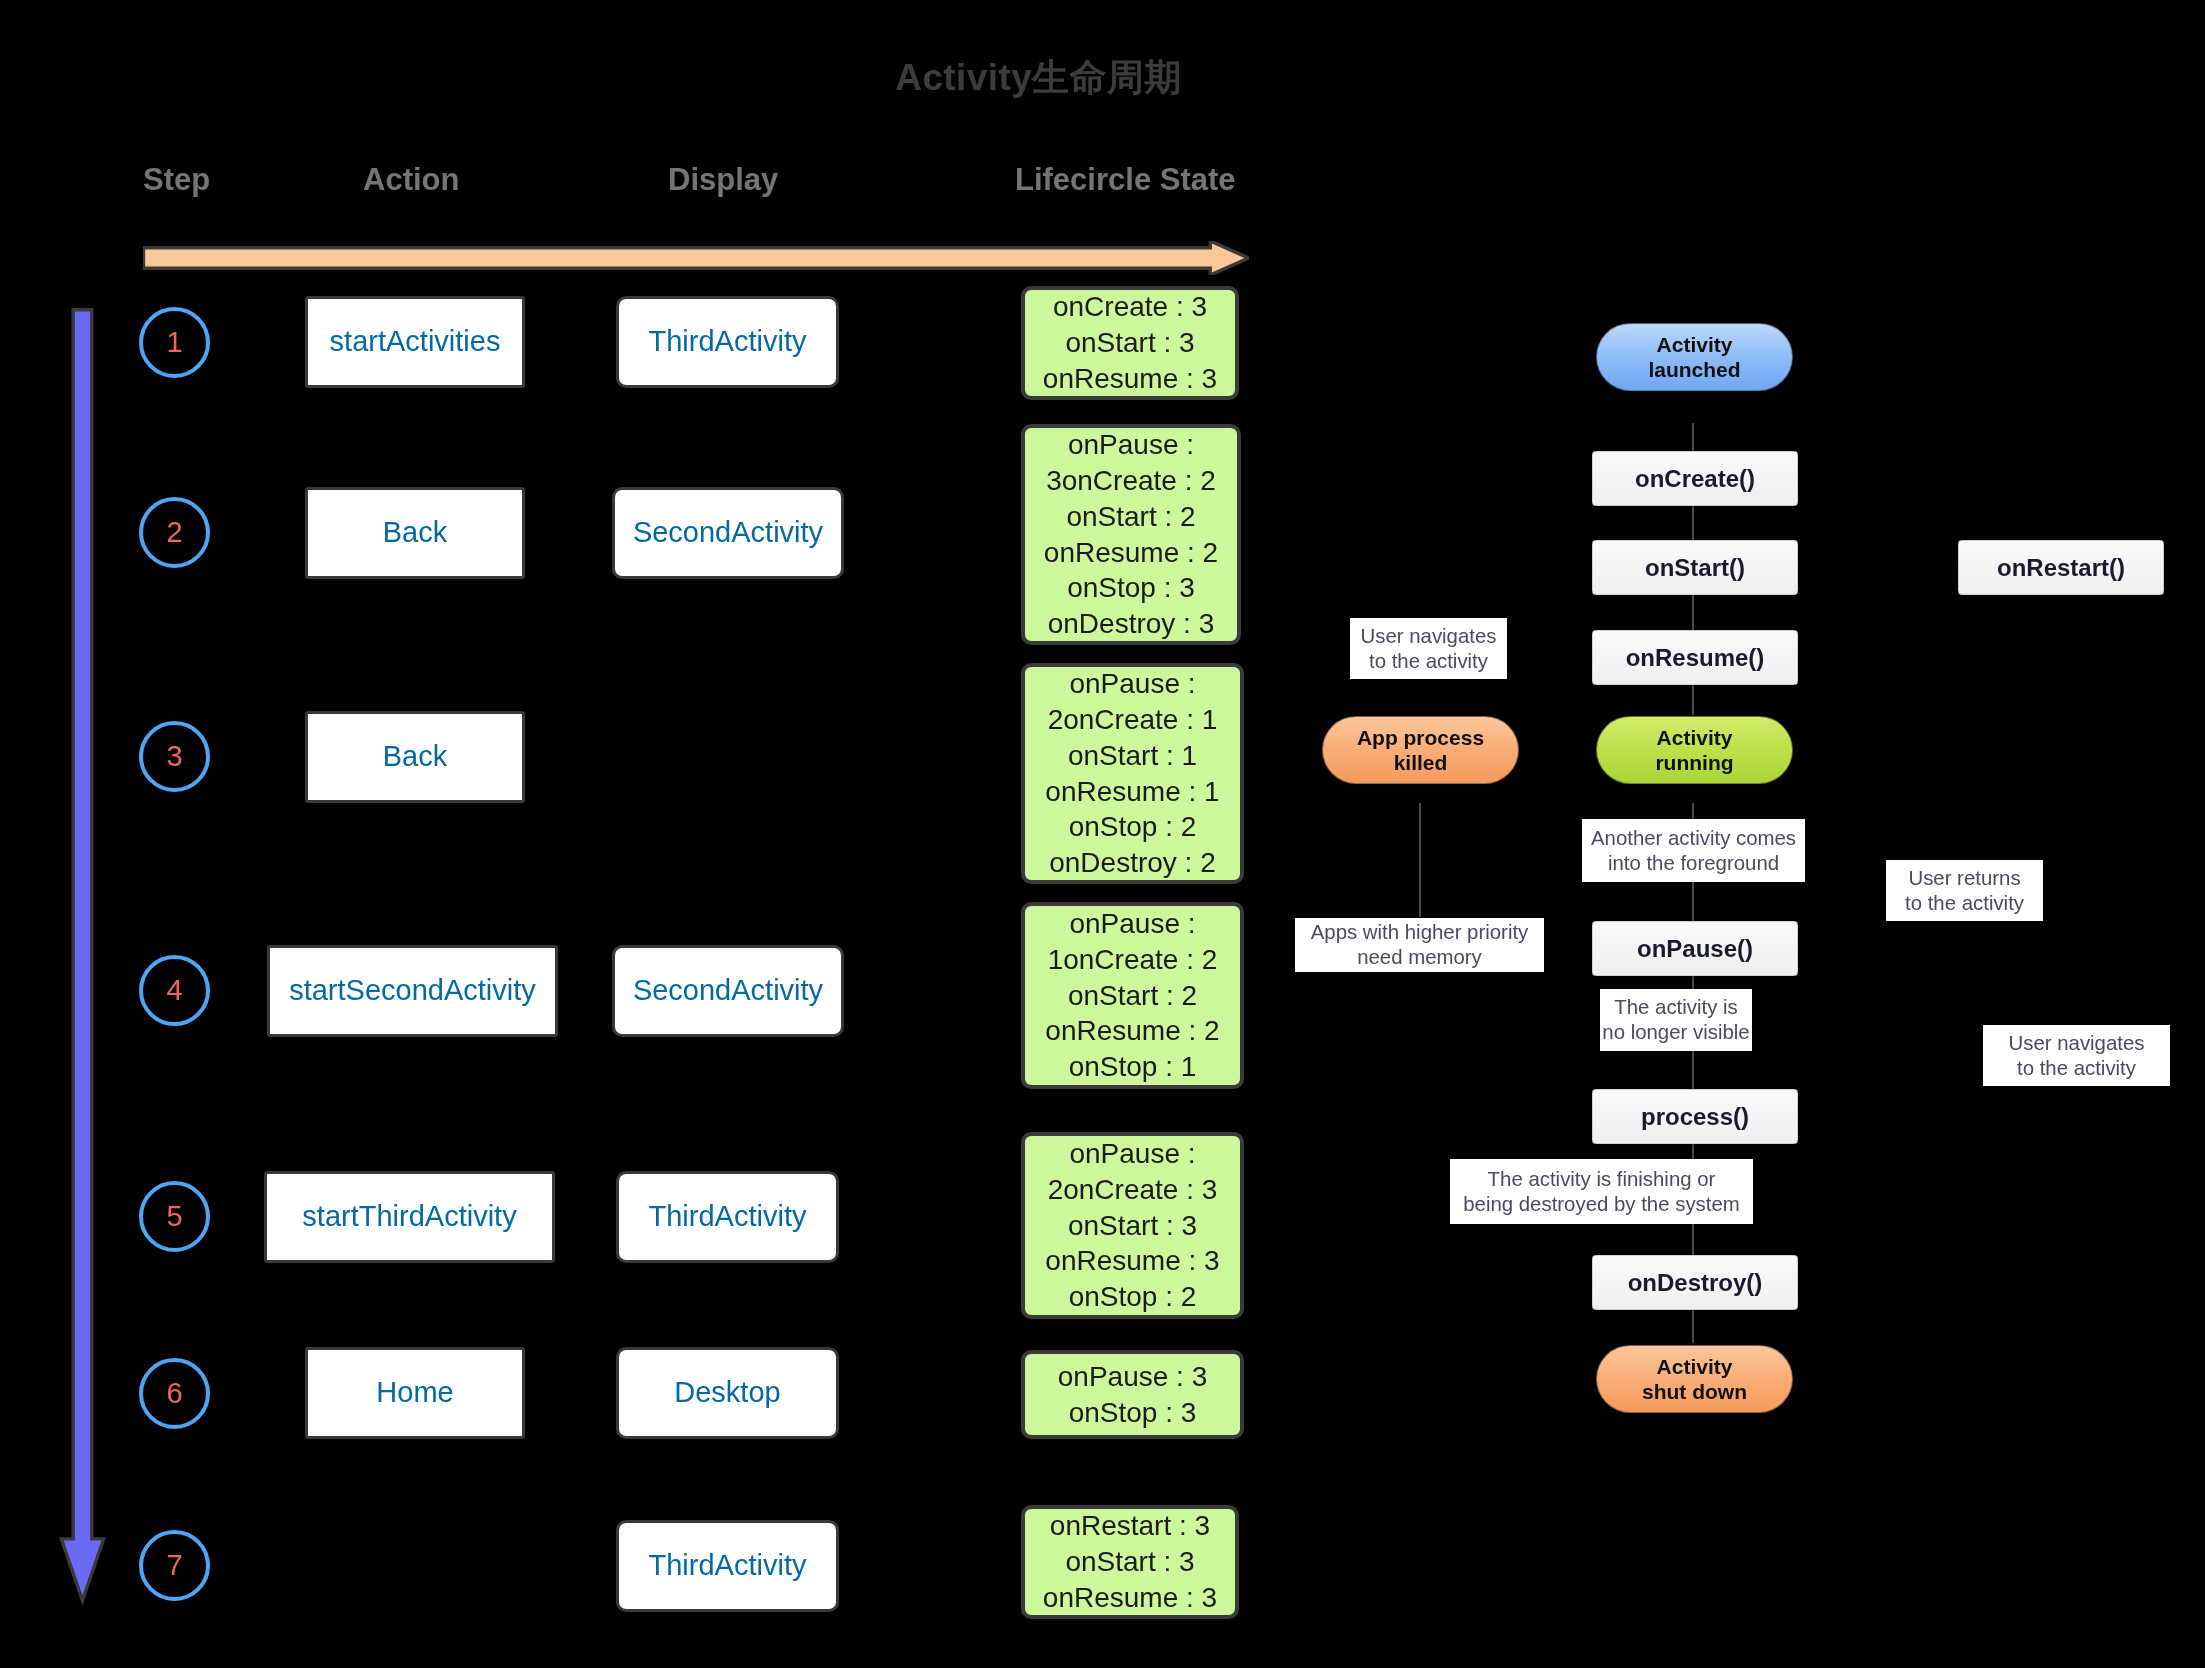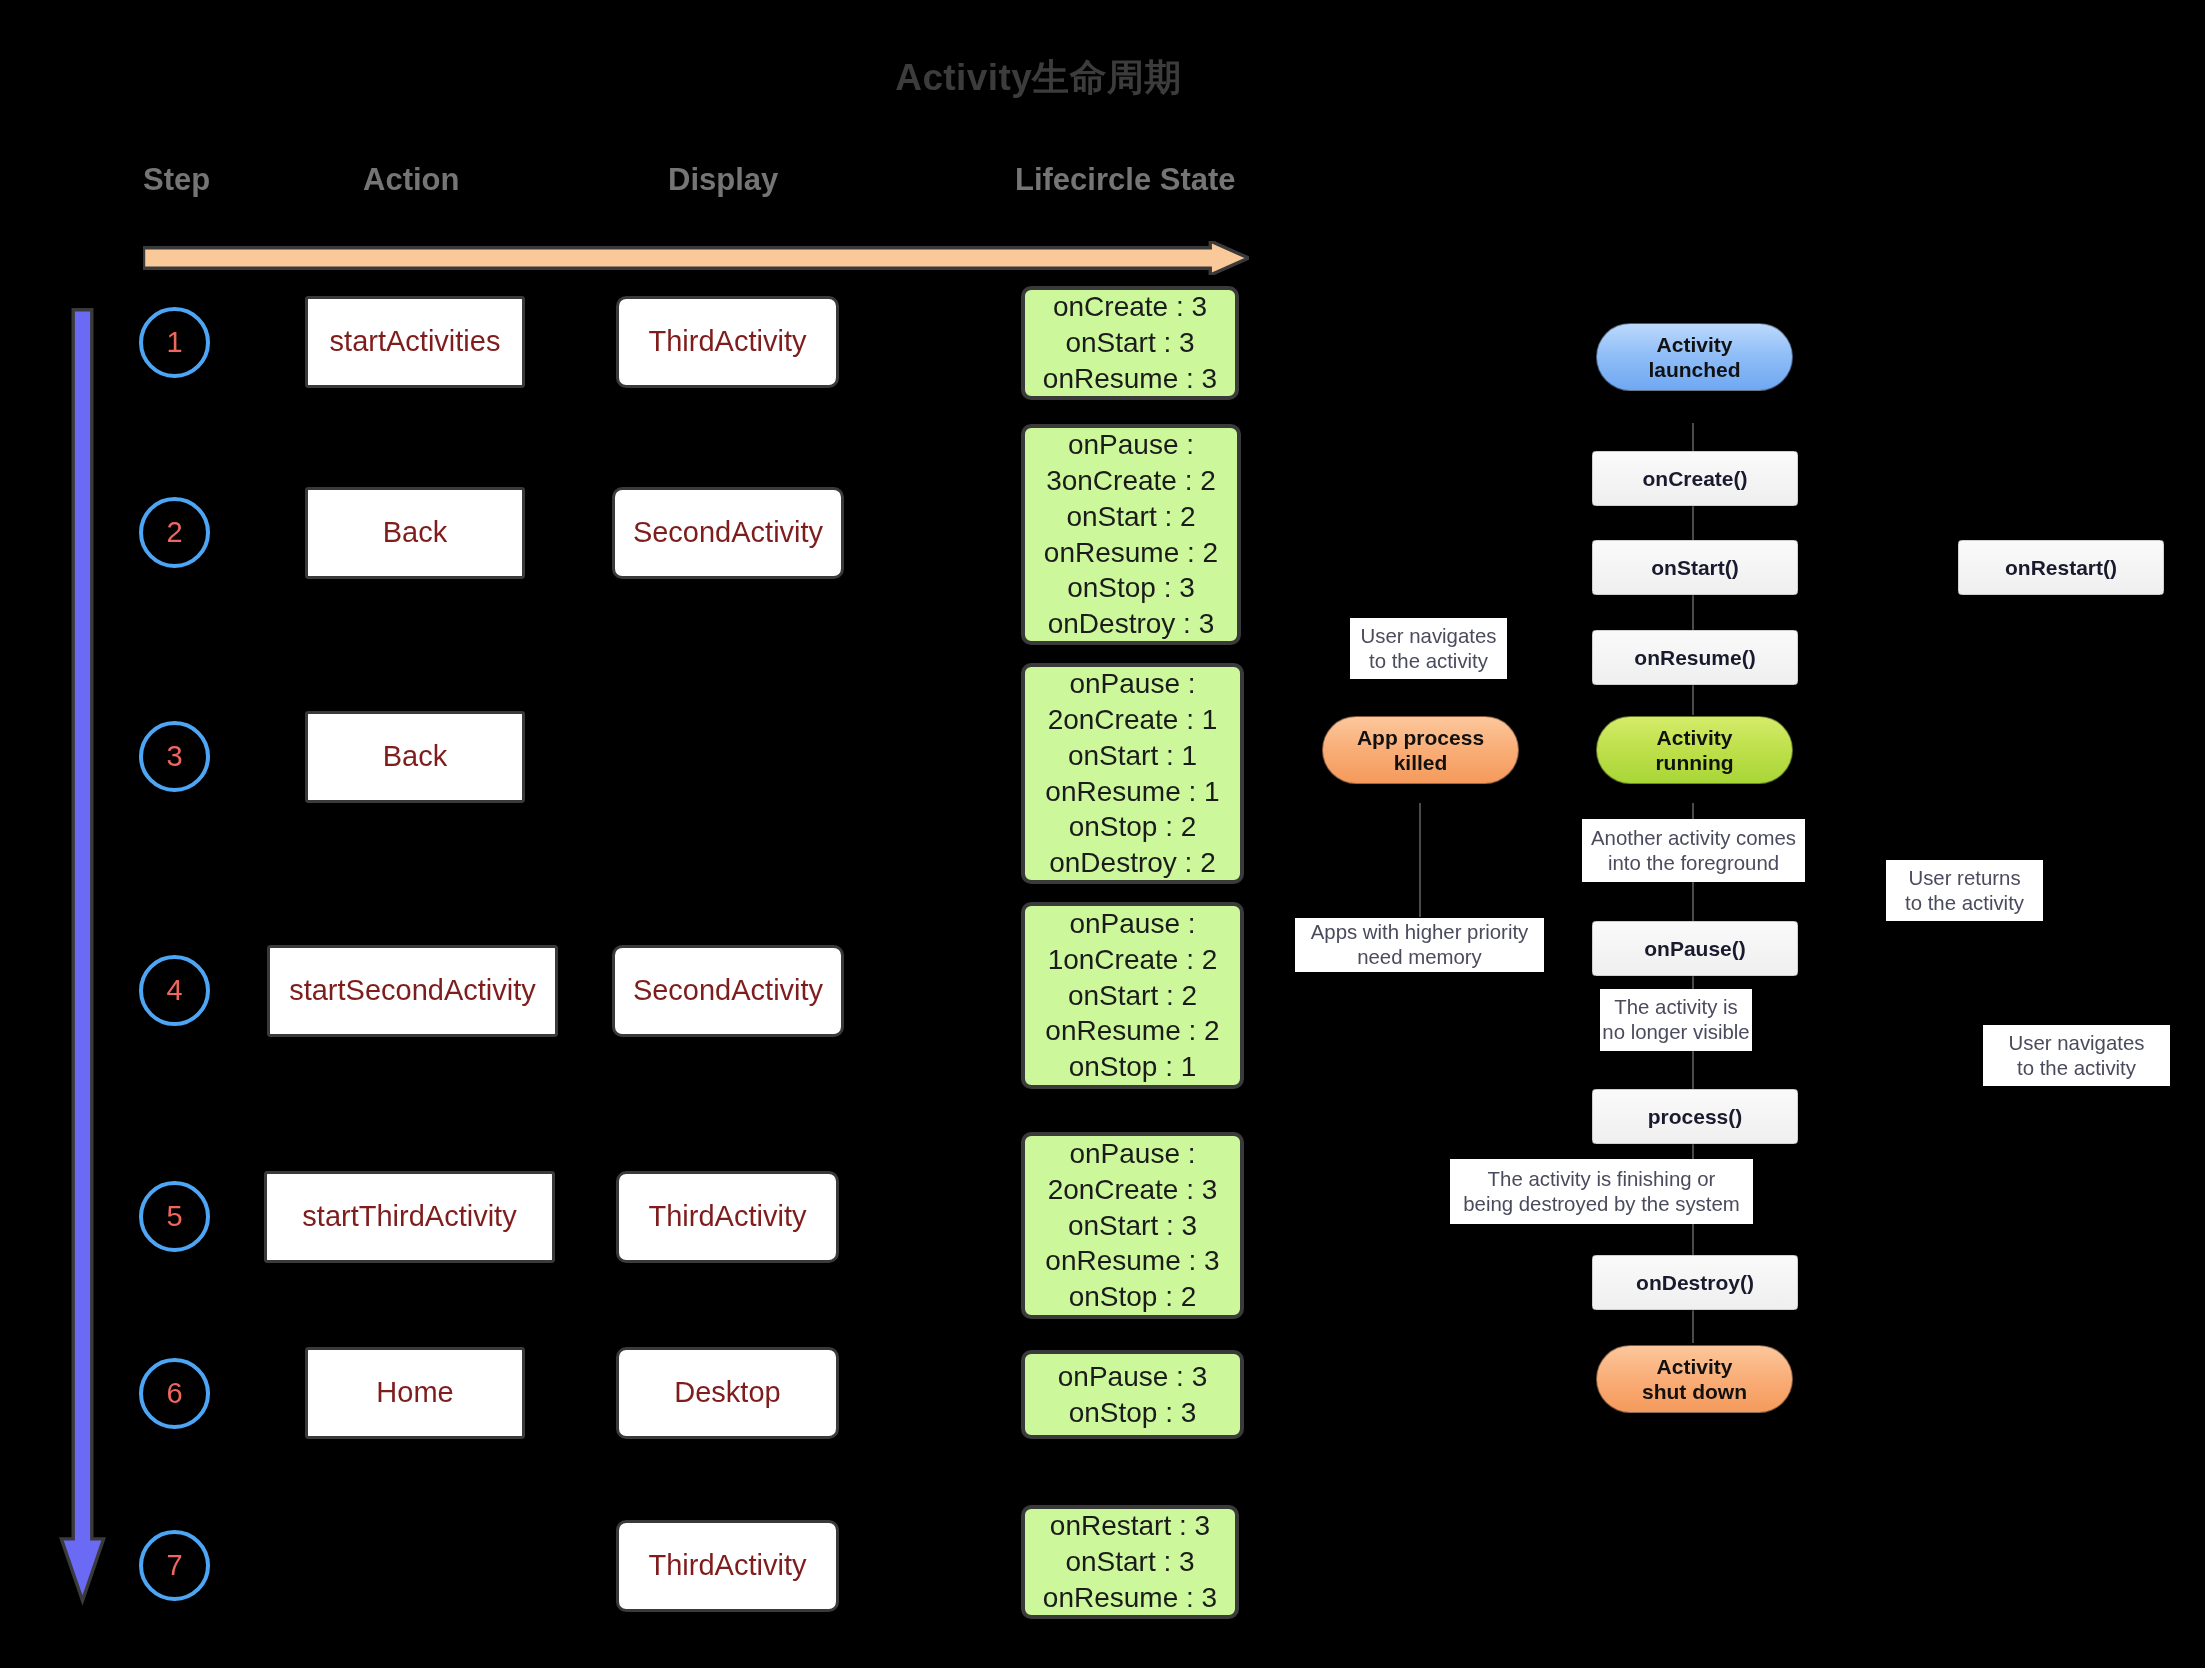--- a/index.html
+++ b/index.html
@@ -77,21 +77,21 @@
 
   
   .wbox {
     position: absolute;
     background: #ffffff;
     border: 3.4px solid #3a3a3a;
     border-radius: 3.4px;
     display: flex;
     align-items: center;
     justify-content: center;
-    color: #7f1d1d;
+    color: #0369a1;
     font-size: 29px;
     text-align: center;
     line-height: 1.15;
   }
   .wbox.rounded { border-radius: 10.2px; }
 
   
   .gbox {
     position: absolute;
     background: #ccf79a;
@@ -129,21 +129,21 @@
   .pill.orange { background: linear-gradient(180deg,#fcc79c 0%, #f9ae78 48%, #f59a5c 100%); }
 
   .callbox {
     position: absolute;
     background: linear-gradient(180deg,#fafafa 0%, #efefef 100%);
     border: 0.9px solid #cfcfcf;
     border-radius: 3.4px;
     display: flex;
     align-items: center;
     justify-content: center;
-    font-size: 21px;
+    font-size: 24px;
     font-weight: bold;
     color: #1a1a2e;
     box-shadow: 0 0.9px 1.7px rgba(0,0,0,0.35);
   }
 
   .notebox {
     position: absolute;
     background: #ffffff;
     display: flex;
     align-items: center;

